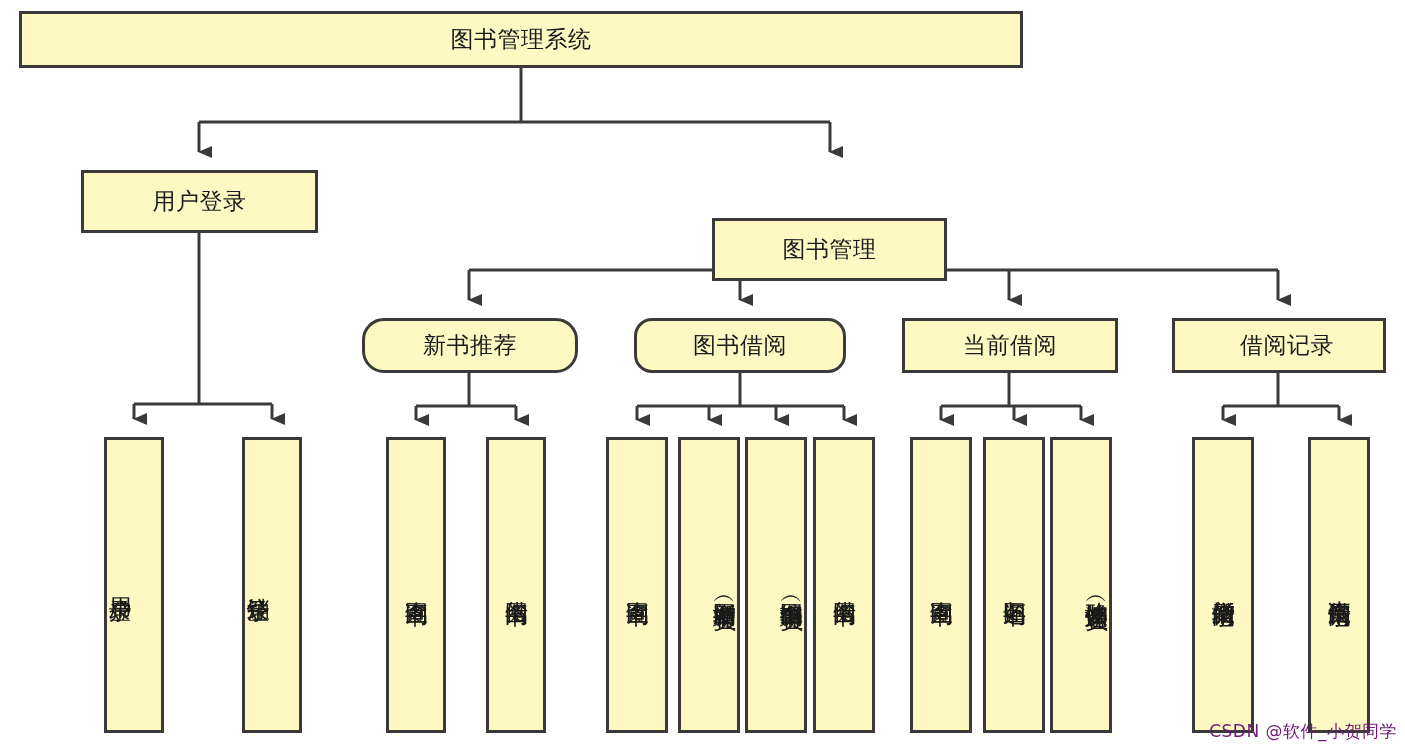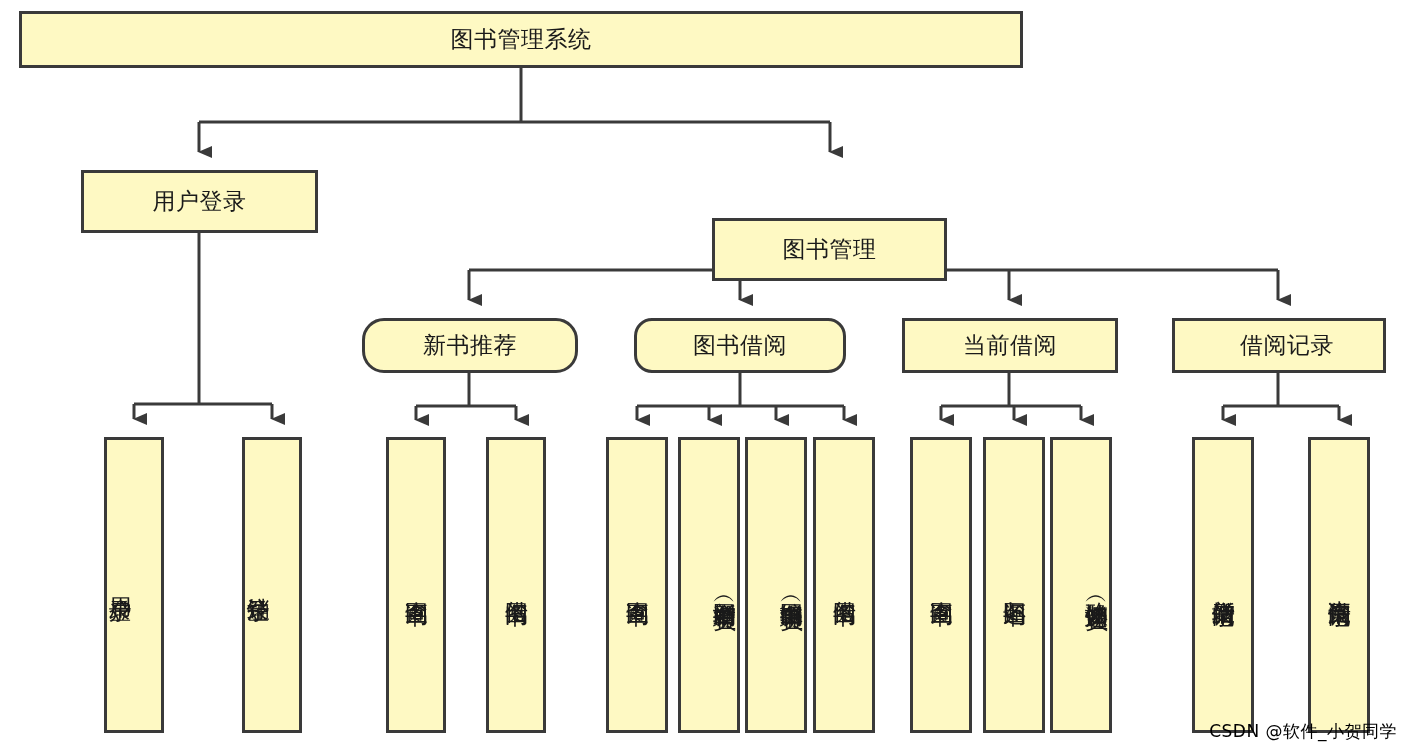--- a/index.html
+++ b/index.html
@@ -67,21 +67,21 @@
     fill: none;
   }
   .arrow-head {
     fill: #3a3a3a;
   }
   #watermark {
     position: absolute;
     right: 8px;
     bottom: 4px;
     font-size: 17px;
-    color: #000000;
+    color: #701a75;
     white-space: nowrap;
     letter-spacing: 0.5px;
   }
 </style>
 </head>
 <body>
 
 <div id="diagram-root">
 
   <svg class="connectors" viewBox="0 0 1405 747" xmlns="http://www.w3.org/2000/svg">

